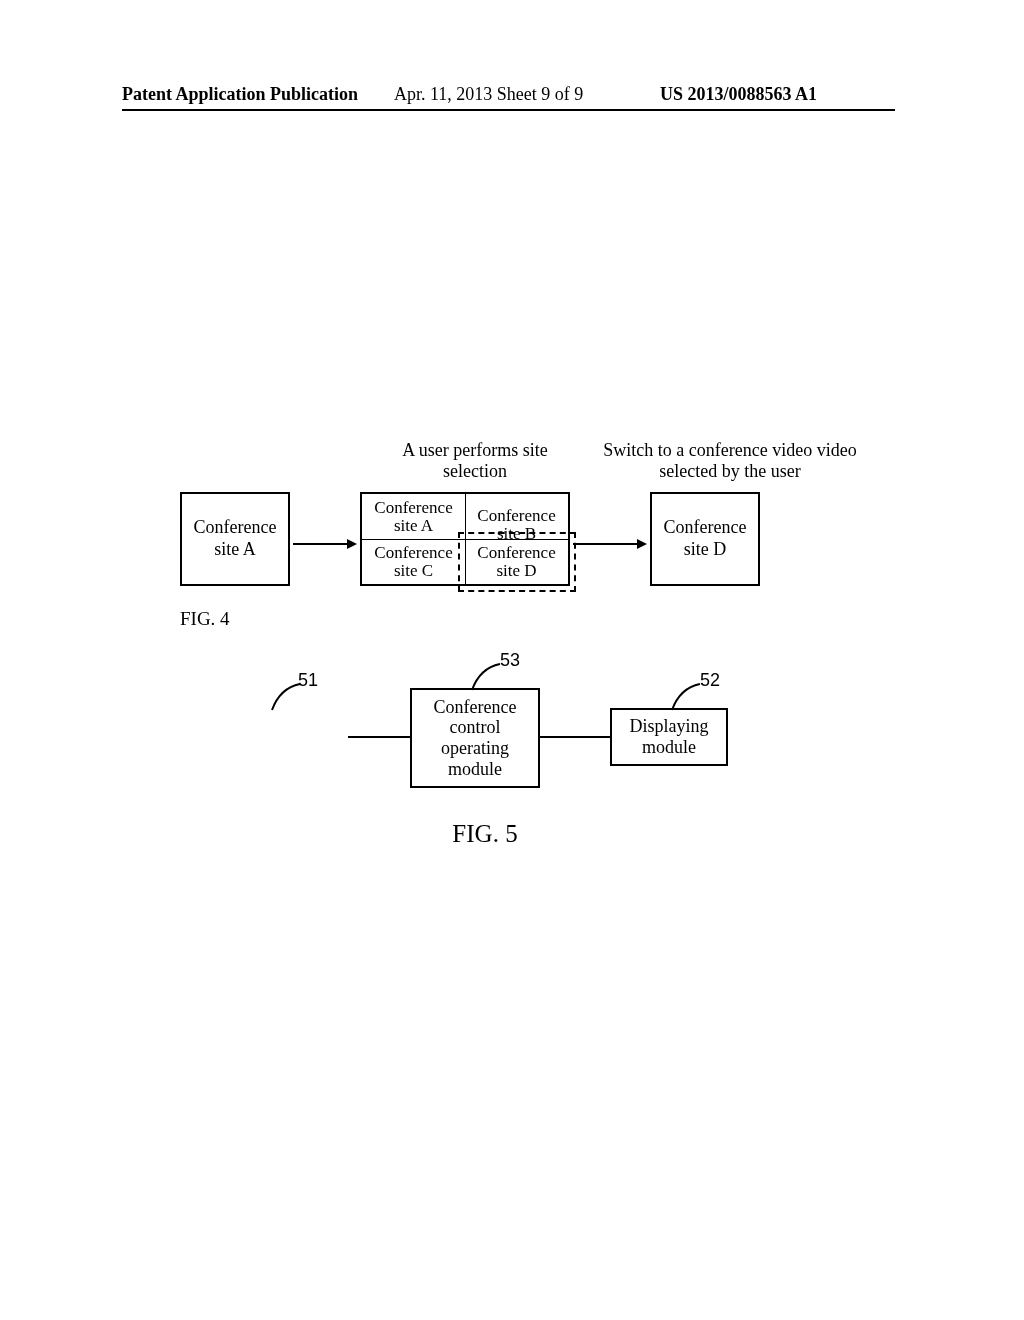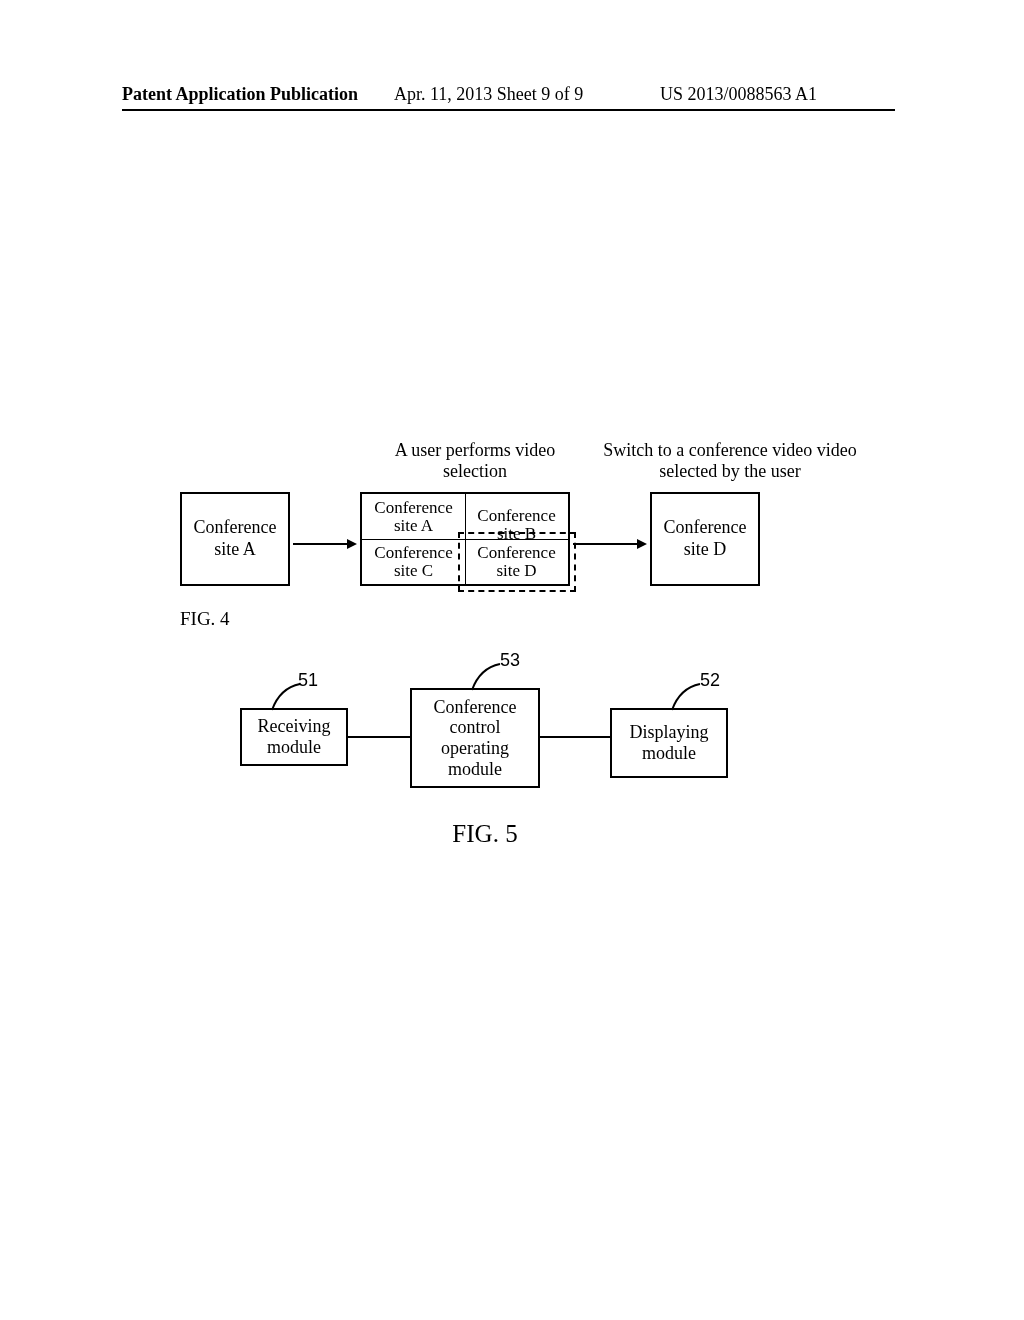--- a/index.html
+++ b/index.html
@@ -14,21 +14,21 @@
   }
   .header {
     position: absolute;
     top: 84px;
     left: 0;
     width: 100%;
     font-size: 18px;
   }
   .header .left { position: absolute; left: 122px; font-weight: bold; }
   .header .center { position: absolute; left: 394px; }
-  .header .right { position: absolute; left: 660px; font-weight: normal; }
+  .header .right { position: absolute; left: 660px; font-weight: bold; }
   .header-rule {
     position: absolute;
     top: 109px;
     left: 122px;
     width: 773px;
     height: 0;
     border-top: 2px solid #000;
   }
 
   
@@ -167,21 +167,21 @@
     display: flex;
     align-items: center;
     justify-content: center;
     text-align: center;
     font-size: 18px;
     line-height: 1.15;
     padding: 20px 6px;
   }
   .mod51 { top: 48px; left: 0; width: 108px; height: 58px; }
   .mod53 { top: 28px; left: 170px; width: 130px; height: 100px; }
-  .mod52 { top: 48px; left: 370px; width: 118px; height: 70px; }
+  .mod52 { top: 48px; left: 370px; width: 118px; height: 58px; }
   .conn1 {
     position: absolute;
     top: 76px;
     left: 108px;
     width: 62px;
     border-top: 2px solid #000;
   }
   .conn2 {
     position: absolute;
     top: 76px;
@@ -215,21 +215,21 @@
 <body>
 
 <div class="header">
   <div class="left">Patent Application Publication</div>
   <div class="center">Apr. 11, 2013  Sheet 9 of 9</div>
   <div class="right">US 2013/0088563 A1</div>
 </div>
 <div class="header-rule"></div>
 
 <div class="fig4">
-  <div class="label-top1">A user performs video selection</div>
+  <div class="label-top1">A user performs site selection</div>
   <div class="label-top2">Switch to a conference video video selected by the user</div>
 
   <div class="box-a">Conference site A</div>
 
   <svg class="arrow1" viewBox="0 0 64 12">
     <line x1="0" y1="6" x2="54" y2="6" stroke="#000" stroke-width="2"></line>
     <polygon points="54,1 64,6 54,11" fill="#000"></polygon>
   </svg>
 
   <div class="multi">
@@ -246,21 +246,20 @@
     <line x1="0" y1="6" x2="64" y2="6" stroke="#000" stroke-width="2"></line>
     <polygon points="64,1 74,6 64,11" fill="#000"></polygon>
   </svg>
 
   <div class="box-d">Conference site D</div>
 
   <div class="fig4-caption">FIG. 4</div>
 </div>
 
 <div class="fig5">
-  <div class="mod-box mod51">Receiving module</div>
   <div class="mod-box mod53">Conference control operating module</div>
   <div class="mod-box mod52">Displaying module</div>
 
   <div class="conn1"></div>
   <div class="conn2"></div>
 
   <div class="lead lead51">
     <svg width="34" height="34">
         <path d="M2 30 Q10 8 30 4" stroke="#000" stroke-width="2" fill="none"></path>
       </svg>

